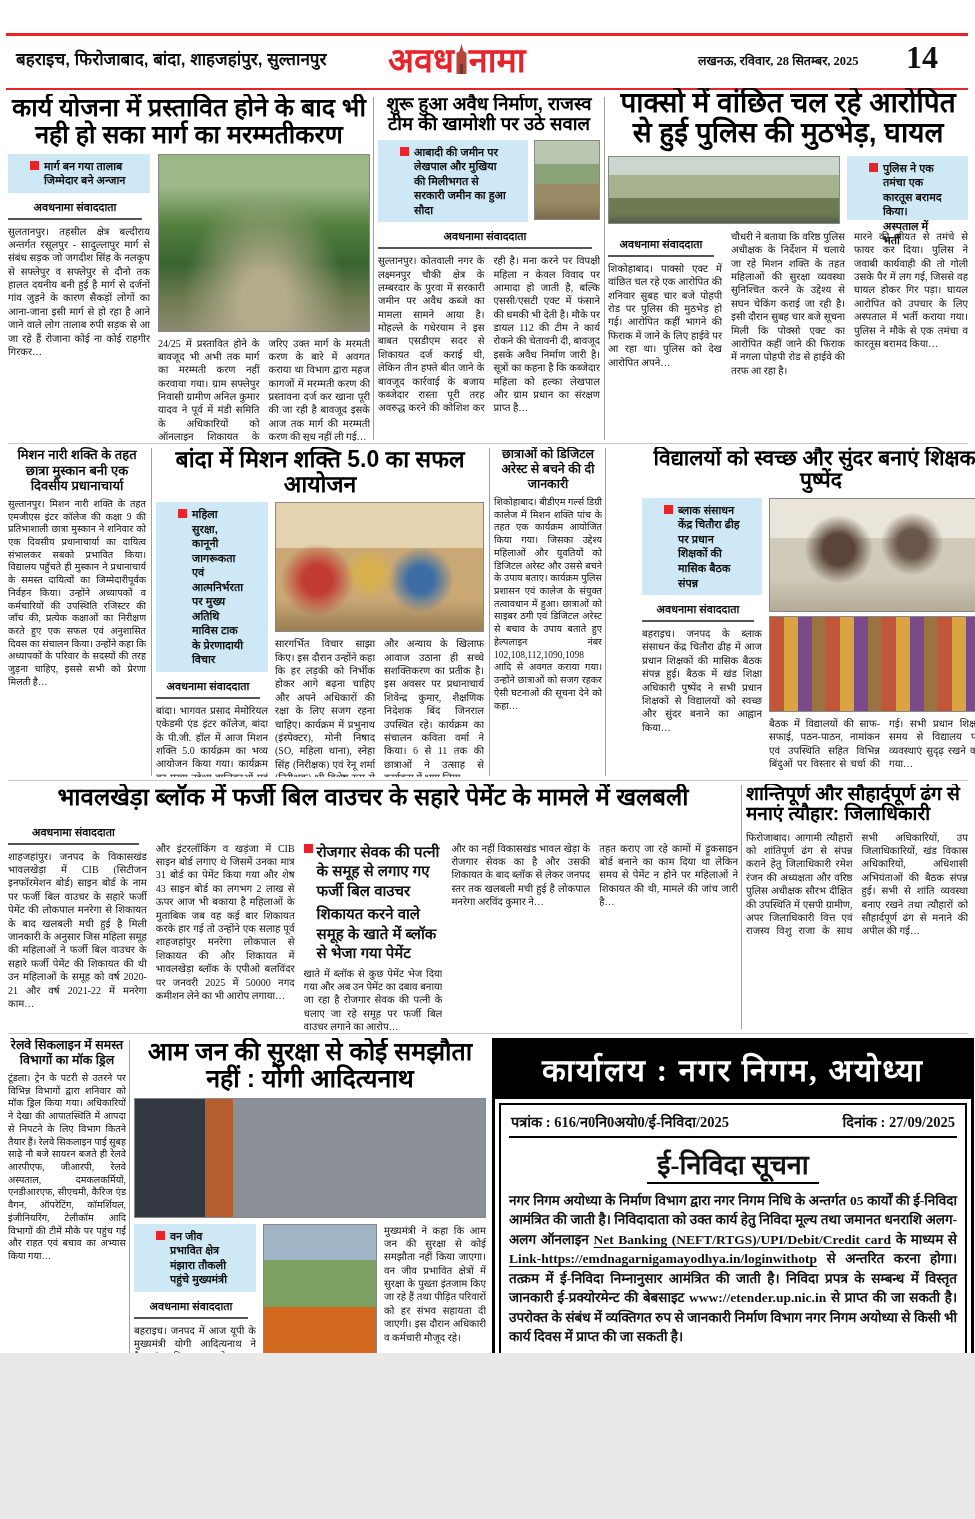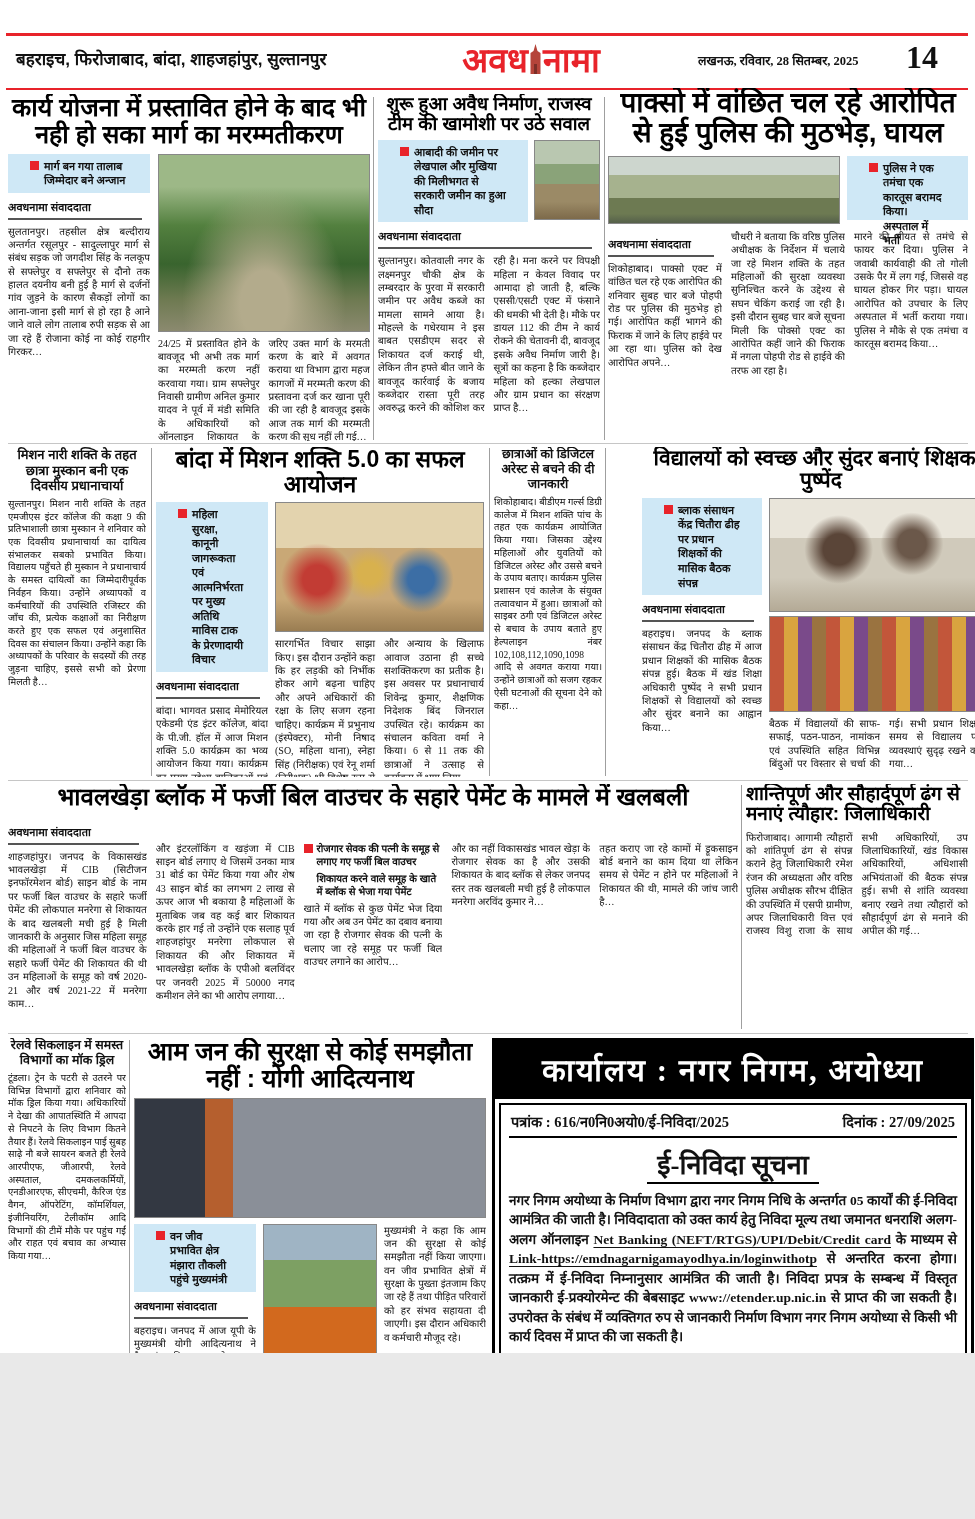--- a/index.html
+++ b/index.html
@@ -2,44 +2,44 @@
 <html><head>
 <meta charset="utf-8">
 <style>
   html,body{margin:0;padding:0;background:#e9e9e9;}
   .page{position:relative;width:975px;height:1353px;background:#fff;margin:0 auto;overflow:hidden;
         font-family:"Liberation Serif",serif;color:#111;}
   
   .mrule{position:absolute;background:#e8232a;}
   .mast{position:absolute;left:6px;top:37px;width:962px;height:49px;}
   .mast-left{position:absolute;left:10px;top:10px;font-family:"Liberation Sans",sans-serif;font-weight:800;font-size:17px;}
-  .mast-logo{position:absolute;left:420px;top:0px;width:210px;text-align:center;color:#e8232a;
+  .mast-logo{position:absolute;left:382px;top:0px;width:210px;text-align:left;color:#e8232a;
              font-family:"Liberation Sans",sans-serif;font-weight:800;font-size:34px;line-height:46px;}
   .mast-logo svg{vertical-align:-4px;}
   .mast-date{position:absolute;left:692px;top:15px;font-weight:700;font-size:12.5px;}
   .mast-page{position:absolute;left:900px;top:2px;font-weight:700;font-size:32px;font-family:"Liberation Serif",serif;}
   
   .art{position:absolute;display:flex;flex-direction:column;overflow:hidden;}
   .hl{font-family:"Liberation Sans",sans-serif;font-weight:800;color:#000;text-align:center;
       line-height:1.07;margin:0;}
   .row{display:flex;flex:1;min-height:0;}
   .col{display:flex;flex-direction:column;min-height:0;}
   .kicker{background:#cfe8f6;padding:5px 22px;display:flex;gap:5px;font-family:"Liberation Sans",sans-serif;
           font-weight:700;font-size:11px;line-height:1.32;}
   .sq{width:9px;height:9px;background:#e8232a;flex:none;margin-top:2px;}
   .byline{font-family:"Liberation Sans",sans-serif;font-weight:700;font-size:11px;
-          border-bottom:2px solid #555;padding:4px 0 4px;margin:2px 8px 5px 0;}
+          border-bottom:2px solid #555;padding:4px 0 4px;margin:2px 8px 5px 0;text-align:center;}
   .body{font-size:10px;line-height:1.34;text-align:justify;overflow:hidden;}
   .body.small{font-size:9.5px;}
   .twocol{column-count:2;column-gap:9px;}
   .photo{flex:none;border:1px solid #888;}
   .subhl{font-family:"Liberation Sans",sans-serif;font-weight:800;text-align:center;line-height:1.2;margin:0 0 4px;}
   .vrule{position:absolute;width:1px;background:#9f9f9f;}
   .hrule{position:absolute;height:1px;background:#c6c6c6;}
-  .minihead{font-family:"Liberation Sans",sans-serif;font-weight:700;font-size:10px;line-height:1.3;
+  .minihead{font-family:"Liberation Sans",sans-serif;font-weight:700;font-size:15px;line-height:1.3;
             display:flex;gap:4px;margin-bottom:4px;}
   
   .ad{position:absolute;border:3px solid #000;display:flex;flex-direction:column;overflow:hidden;background:#fff;}
   .ad-head{background:#000;color:#fff;text-align:center;font-family:"Liberation Serif",serif;
            font-weight:800;font-size:31px;padding:7px 0 9px;letter-spacing:2px;}
   .ad-inner{flex:1;margin:4px;border:2px solid #000;padding:4px 8px 0;display:flex;flex-direction:column;}
   .ad-ref{display:flex;justify-content:space-between;font-weight:700;font-size:14.5px;
           border-bottom:2px solid #000;padding:2px 2px 5px;}
   .ad-title{text-align:center;margin:7px 0 5px;font-weight:800;font-size:27px;}
   .ad-title span{border-bottom:2px solid #000;padding:0 10px 2px;}

